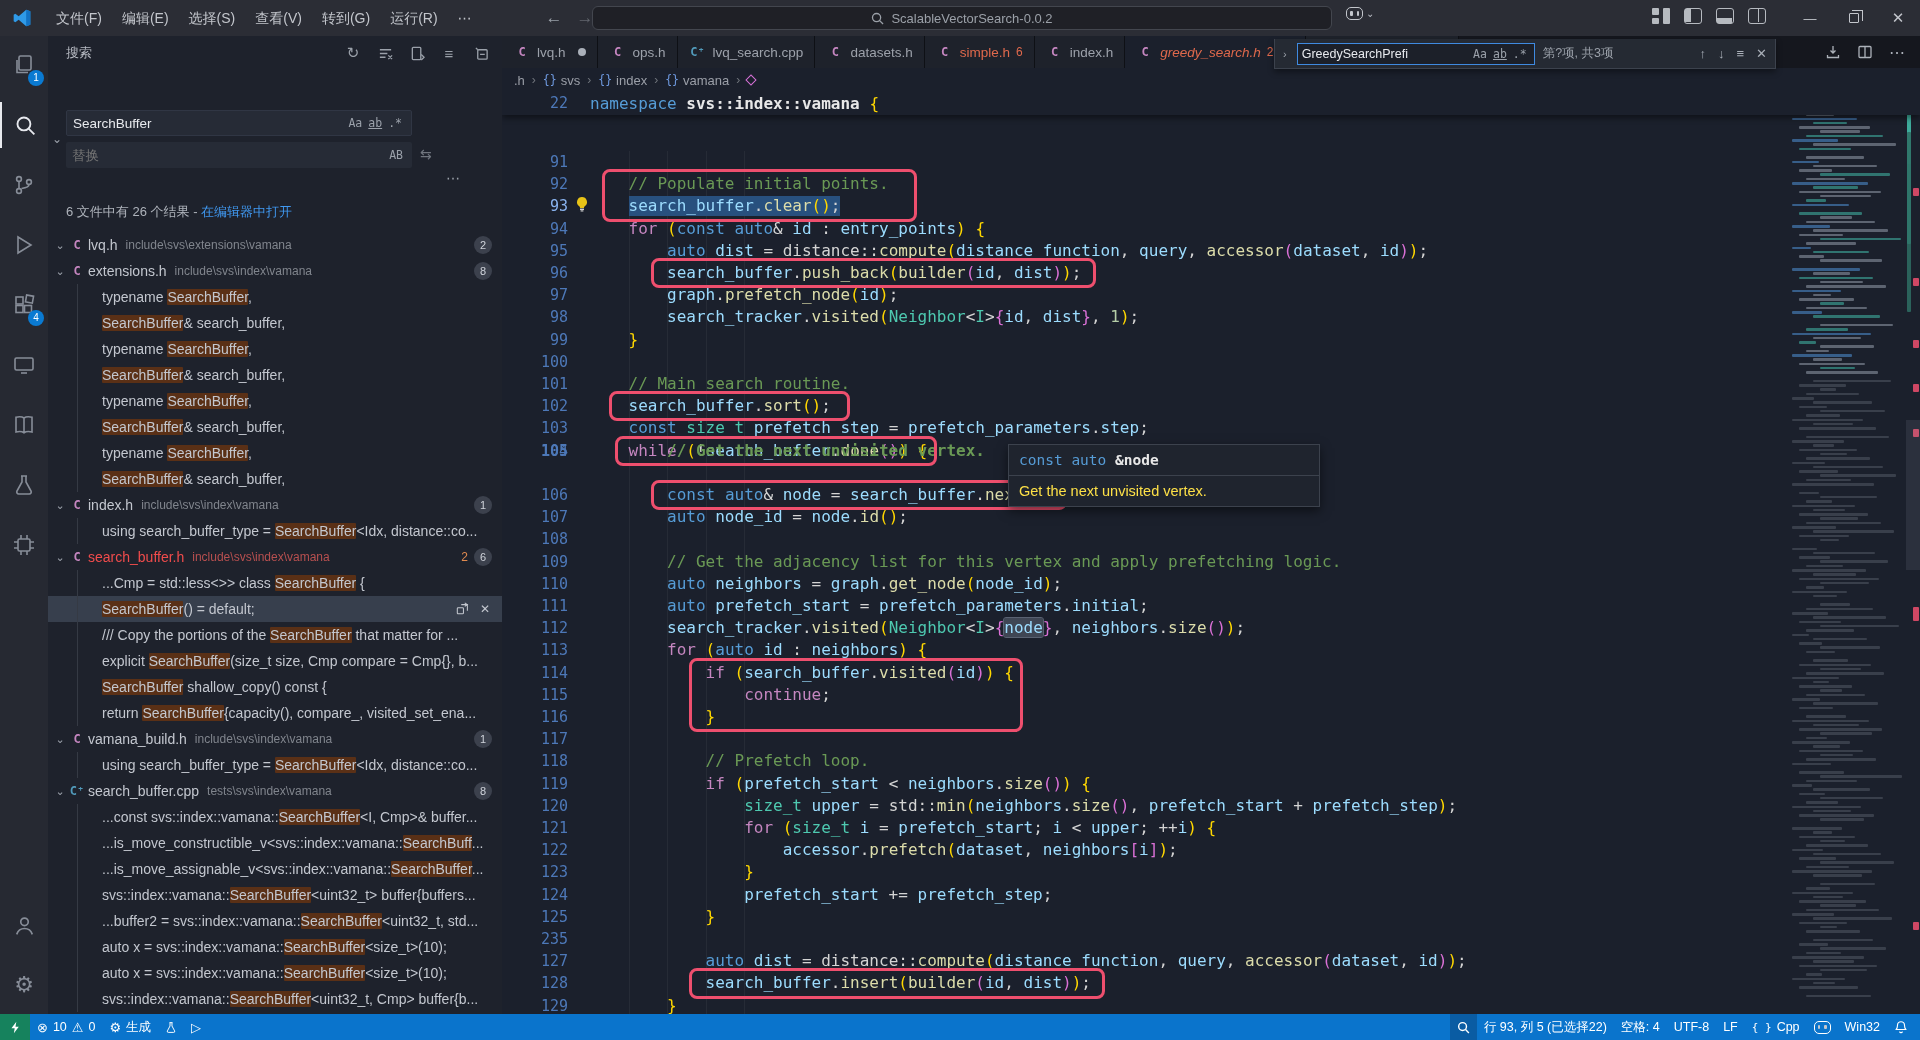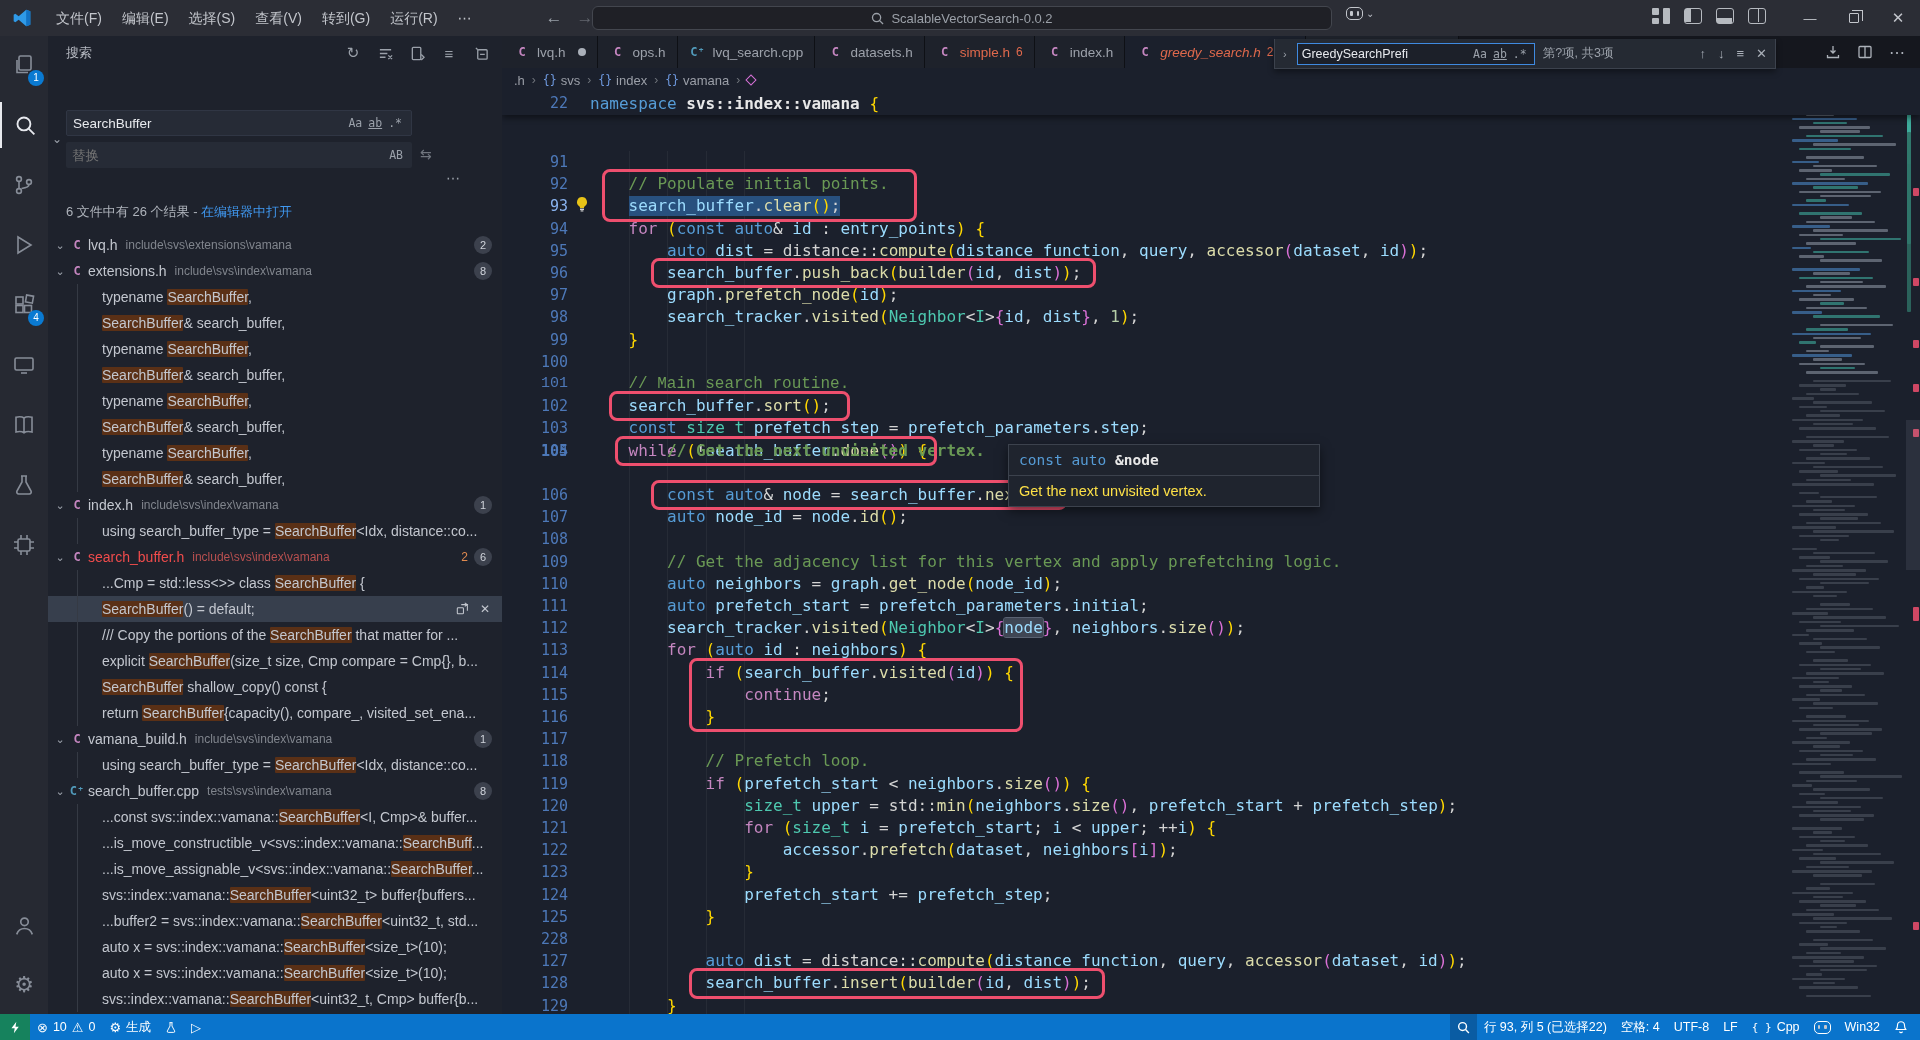--- a/index.html
+++ b/index.html
@@ -543,21 +543,21 @@
         <div class="crow" style="top: 59px;"><span class="lnum">91</span><span class="ccode"></span></div>
         <div class="crow" style="top: 81.2px;"><span class="lnum">92</span><span class="ccode"><span class="p">    </span><span class="c">// Populate initial points.</span></span></div>
         <div class="crow" style="top: 103.4px;"><span class="lnum" style="color: rgb(138, 180, 240);">93</span><div class="selspan" style="left: 126.52px; width: 211.86px; top: 1px;"></div><span class="ccode"><span class="p">    </span><span class="v">search_buffer</span><span class="p">.</span><span class="f">clear</span><span class="b1">()</span><span class="p">;</span></span></div>
         <div class="crow" style="top: 125.6px;"><span class="lnum">94</span><span class="ccode"><span class="p">    </span><span class="kc">for</span><span class="p"> </span><span class="b1">(</span><span class="k">const</span><span class="p"> </span><span class="k">auto</span><span class="p">&amp; </span><span class="v">id</span><span class="p"> : </span><span class="v">entry_points</span><span class="b1">)</span><span class="p"> </span><span class="b1">{</span></span></div>
         <div class="crow" style="top: 147.8px;"><span class="lnum">95</span><span class="ccode"><span class="p">        </span><span class="k">auto</span><span class="p"> </span><span class="v">dist</span><span class="p"> = </span><span class="p">distance::</span><span class="f">compute</span><span class="b1">(</span><span class="v">distance_function</span><span class="p">, </span><span class="v">query</span><span class="p">, </span><span class="f">accessor</span><span class="b2">(</span><span class="v">dataset</span><span class="p">, </span><span class="v">id</span><span class="b2">)</span><span class="b1">)</span><span class="p">;</span></span></div>
         <div class="crow" style="top: 170px;"><span class="lnum">96</span><span class="ccode"><span class="p">        </span><span class="v">search_buffer</span><span class="p">.</span><span class="f">push_back</span><span class="b1">(</span><span class="f">builder</span><span class="b2">(</span><span class="v">id</span><span class="p">, </span><span class="v">dist</span><span class="b2">)</span><span class="b1">)</span><span class="p">;</span></span></div>
         <div class="crow" style="top: 192.2px;"><span class="lnum">97</span><span class="ccode"><span class="p">        </span><span class="v">graph</span><span class="p">.</span><span class="f">prefetch_node</span><span class="b1">(</span><span class="v">id</span><span class="b1">)</span><span class="p">;</span></span></div>
         <div class="crow" style="top: 214.4px;"><span class="lnum">98</span><span class="ccode"><span class="p">        </span><span class="v">search_tracker</span><span class="p">.</span><span class="f">visited</span><span class="b1">(</span><span class="t">Neighbor</span><span class="p">&lt;</span><span class="t">I</span><span class="p">&gt;</span><span class="b2">{</span><span class="v">id</span><span class="p">, </span><span class="v">dist</span><span class="b2">}</span><span class="p">, </span><span class="n">1</span><span class="b1">)</span><span class="p">;</span></span></div>
         <div class="crow" style="top: 236.6px;"><span class="lnum">99</span><span class="ccode"><span class="p">    </span><span class="b1">}</span></span></div>
         <div class="crow" style="top: 258.8px;"><span class="lnum">100</span><span class="ccode"></span></div>
-        <div class="crow" style="top: 281px; font-family: Liberation Mono, monospace;"><span class="lnum">101</span><span class="ccode"><span class="p">    </span><span class="c">// Main search routine.</span></span></div>
+        <div class="crow" style="top: 281px;"><span class="lnum">101</span><span class="ccode"><span class="p">    </span><span class="c">// Main search routine.</span></span></div>
         <div class="crow" style="top: 303.2px;"><span class="lnum">102</span><span class="ccode"><span class="p">    </span><span class="v">search_buffer</span><span class="p">.</span><span class="f">sort</span><span class="b1">()</span><span class="p">;</span></span></div>
         <div class="crow" style="top: 325.4px;"><span class="lnum">103</span><span class="ccode"><span class="p">    </span><span class="k">const</span><span class="p"> </span><span class="t">size_t</span><span class="p"> </span><span class="v">prefetch_step</span><span class="p"> = </span><span class="v">prefetch_parameters</span><span class="p">.</span><span class="v">step</span><span class="p">;</span></span></div>
         <div class="crow" style="top: 347.6px;"><span class="lnum">104</span><span class="ccode"><span class="p">    </span><span class="kc">while</span><span class="p"> </span><span class="b1">(</span><span class="p">!</span><span class="v">search_buffer</span><span class="p">.</span><span class="f">done</span><span class="b2">()</span><span class="b1">)</span><span class="p"> </span><span class="b1">{</span></span></div>
         <div class="crow" style="top: 348px; font-weight: bold;"><span class="lnum">105</span><span class="ccode"><span class="p">        </span><span class="c">// Get the next unvisited vertex.</span></span></div>
         <div class="crow" style="top: 392px;"><span class="lnum">106</span><span class="ccode"><span class="p">        </span><span class="k">const</span><span class="p"> </span><span class="k">auto</span><span class="p">&amp; </span><span class="v">node</span><span class="p"> = </span><span class="v">search_buffer</span><span class="p">.</span><span class="f">next</span><span class="b1">()</span><span class="p">;</span></span></div>
         <div class="crow" style="top: 414.2px;"><span class="lnum">107</span><span class="ccode"><span class="p">        </span><span class="k">auto</span><span class="p"> </span><span class="v">node_id</span><span class="p"> = </span><span class="v">node</span><span class="p">.</span><span class="f">id</span><span class="b1">()</span><span class="p">;</span></span></div>
         <div class="crow" style="top: 436.4px;"><span class="lnum">108</span><span class="ccode"></span></div>
         <div class="crow" style="top: 458.6px;"><span class="lnum">109</span><span class="ccode"><span class="p">        </span><span class="c">// Get the adjacency list for this vertex and apply prefetching logic.</span></span></div>
         <div class="crow" style="top: 480.8px;"><span class="lnum">110</span><span class="ccode"><span class="p">        </span><span class="k">auto</span><span class="p"> </span><span class="v">neighbors</span><span class="p"> = </span><span class="v">graph</span><span class="p">.</span><span class="f">get_node</span><span class="b1">(</span><span class="v">node_id</span><span class="b1">)</span><span class="p">;</span></span></div>
         <div class="crow" style="top: 503px;"><span class="lnum">111</span><span class="ccode"><span class="p">        </span><span class="k">auto</span><span class="p"> </span><span class="v">prefetch_start</span><span class="p"> = </span><span class="v">prefetch_parameters</span><span class="p">.</span><span class="v">initial</span><span class="p">;</span></span></div>
@@ -568,21 +568,21 @@
         <div class="crow" style="top: 614px;"><span class="lnum">116</span><span class="ccode"><span class="p">            </span><span class="b1">}</span></span></div>
         <div class="crow" style="top: 636.2px;"><span class="lnum">117</span><span class="ccode"></span></div>
         <div class="crow" style="top: 658.4px;"><span class="lnum">118</span><span class="ccode"><span class="p">            </span><span class="c">// Prefetch loop.</span></span></div>
         <div class="crow" style="top: 680.6px;"><span class="lnum">119</span><span class="ccode"><span class="p">            </span><span class="kc">if</span><span class="p"> </span><span class="b1">(</span><span class="v">prefetch_start</span><span class="p"> &lt; </span><span class="v">neighbors</span><span class="p">.</span><span class="f">size</span><span class="b2">()</span><span class="b1">)</span><span class="p"> </span><span class="b1">{</span></span></div>
         <div class="crow" style="top: 702.8px;"><span class="lnum">120</span><span class="ccode"><span class="p">                </span><span class="t">size_t</span><span class="p"> </span><span class="v">upper</span><span class="p"> = </span><span class="p">std::</span><span class="f">min</span><span class="b1">(</span><span class="v">neighbors</span><span class="p">.</span><span class="f">size</span><span class="b2">()</span><span class="p">, </span><span class="v">prefetch_start</span><span class="p"> + </span><span class="v">prefetch_step</span><span class="b1">)</span><span class="p">;</span></span></div>
         <div class="crow" style="top: 725px;"><span class="lnum">121</span><span class="ccode"><span class="p">                </span><span class="kc">for</span><span class="p"> </span><span class="b1">(</span><span class="t">size_t</span><span class="p"> </span><span class="v">i</span><span class="p"> = </span><span class="v">prefetch_start</span><span class="p">; </span><span class="v">i</span><span class="p"> &lt; </span><span class="v">upper</span><span class="p">; ++</span><span class="v">i</span><span class="b1">)</span><span class="p"> </span><span class="b1">{</span></span></div>
         <div class="crow" style="top: 747.2px;"><span class="lnum">122</span><span class="ccode"><span class="p">                    </span><span class="v">accessor</span><span class="p">.</span><span class="f">prefetch</span><span class="b1">(</span><span class="v">dataset</span><span class="p">, </span><span class="v">neighbors</span><span class="b2">[</span><span class="v">i</span><span class="b2">]</span><span class="b1">)</span><span class="p">;</span></span></div>
         <div class="crow" style="top: 769.4px;"><span class="lnum">123</span><span class="ccode"><span class="p">                </span><span class="b1">}</span></span></div>
         <div class="crow" style="top: 791.6px;"><span class="lnum">124</span><span class="ccode"><span class="p">                </span><span class="v">prefetch_start</span><span class="p"> += </span><span class="v">prefetch_step</span><span class="p">;</span></span></div>
         <div class="crow" style="top: 813.8px;"><span class="lnum">125</span><span class="ccode"><span class="p">            </span><span class="b1">}</span></span></div>
-        <div class="crow" style="top: 836px;"><span class="lnum">228</span><span class="ccode"></span></div>
+        <div class="crow" style="top: 836px;"><span class="lnum">235</span><span class="ccode"></span></div>
         <div class="crow" style="top: 858.2px;"><span class="lnum">127</span><span class="ccode"><span class="p">            </span><span class="k">auto</span><span class="p"> </span><span class="v">dist</span><span class="p"> = </span><span class="p">distance::</span><span class="f">compute</span><span class="b1">(</span><span class="v">distance_function</span><span class="p">, </span><span class="v">query</span><span class="p">, </span><span class="f">accessor</span><span class="b2">(</span><span class="v">dataset</span><span class="p">, </span><span class="v">id</span><span class="b2">)</span><span class="b1">)</span><span class="p">;</span></span></div>
         <div class="crow" style="top: 880.4px;"><span class="lnum">128</span><span class="ccode"><span class="p">            </span><span class="v">search_buffer</span><span class="p">.</span><span class="f">insert</span><span class="b1">(</span><span class="f">builder</span><span class="b2">(</span><span class="v">id</span><span class="p">, </span><span class="v">dist</span><span class="b2">)</span><span class="b1">)</span><span class="p">;</span></span></div>
         <div class="crow" style="top: 902.6px;"><span class="lnum">129</span><span class="ccode"><span class="p">        </span><span class="b1">}</span></span></div>
       </div>
     <div id="boxes">
         <div class="redbox" style="left: 99.556px; width: 315.864px; top: 77.2px; height: 52.4px;"></div>
         <div class="redbox" style="left: 148.669px; width: 444.906px; top: 166px; height: 30.2px;"></div>
         <div class="redbox" style="left: 107.26px; width: 240.75px; top: 299.2px; height: 30.2px;"></div>
         <div class="redbox" style="left: 113.038px; width: 321.642px; top: 343.6px; height: 30.2px;"></div>
         <div class="redbox" style="left: 148.669px; width: 416.016px; top: 388px; height: 30.2px;"></div>

